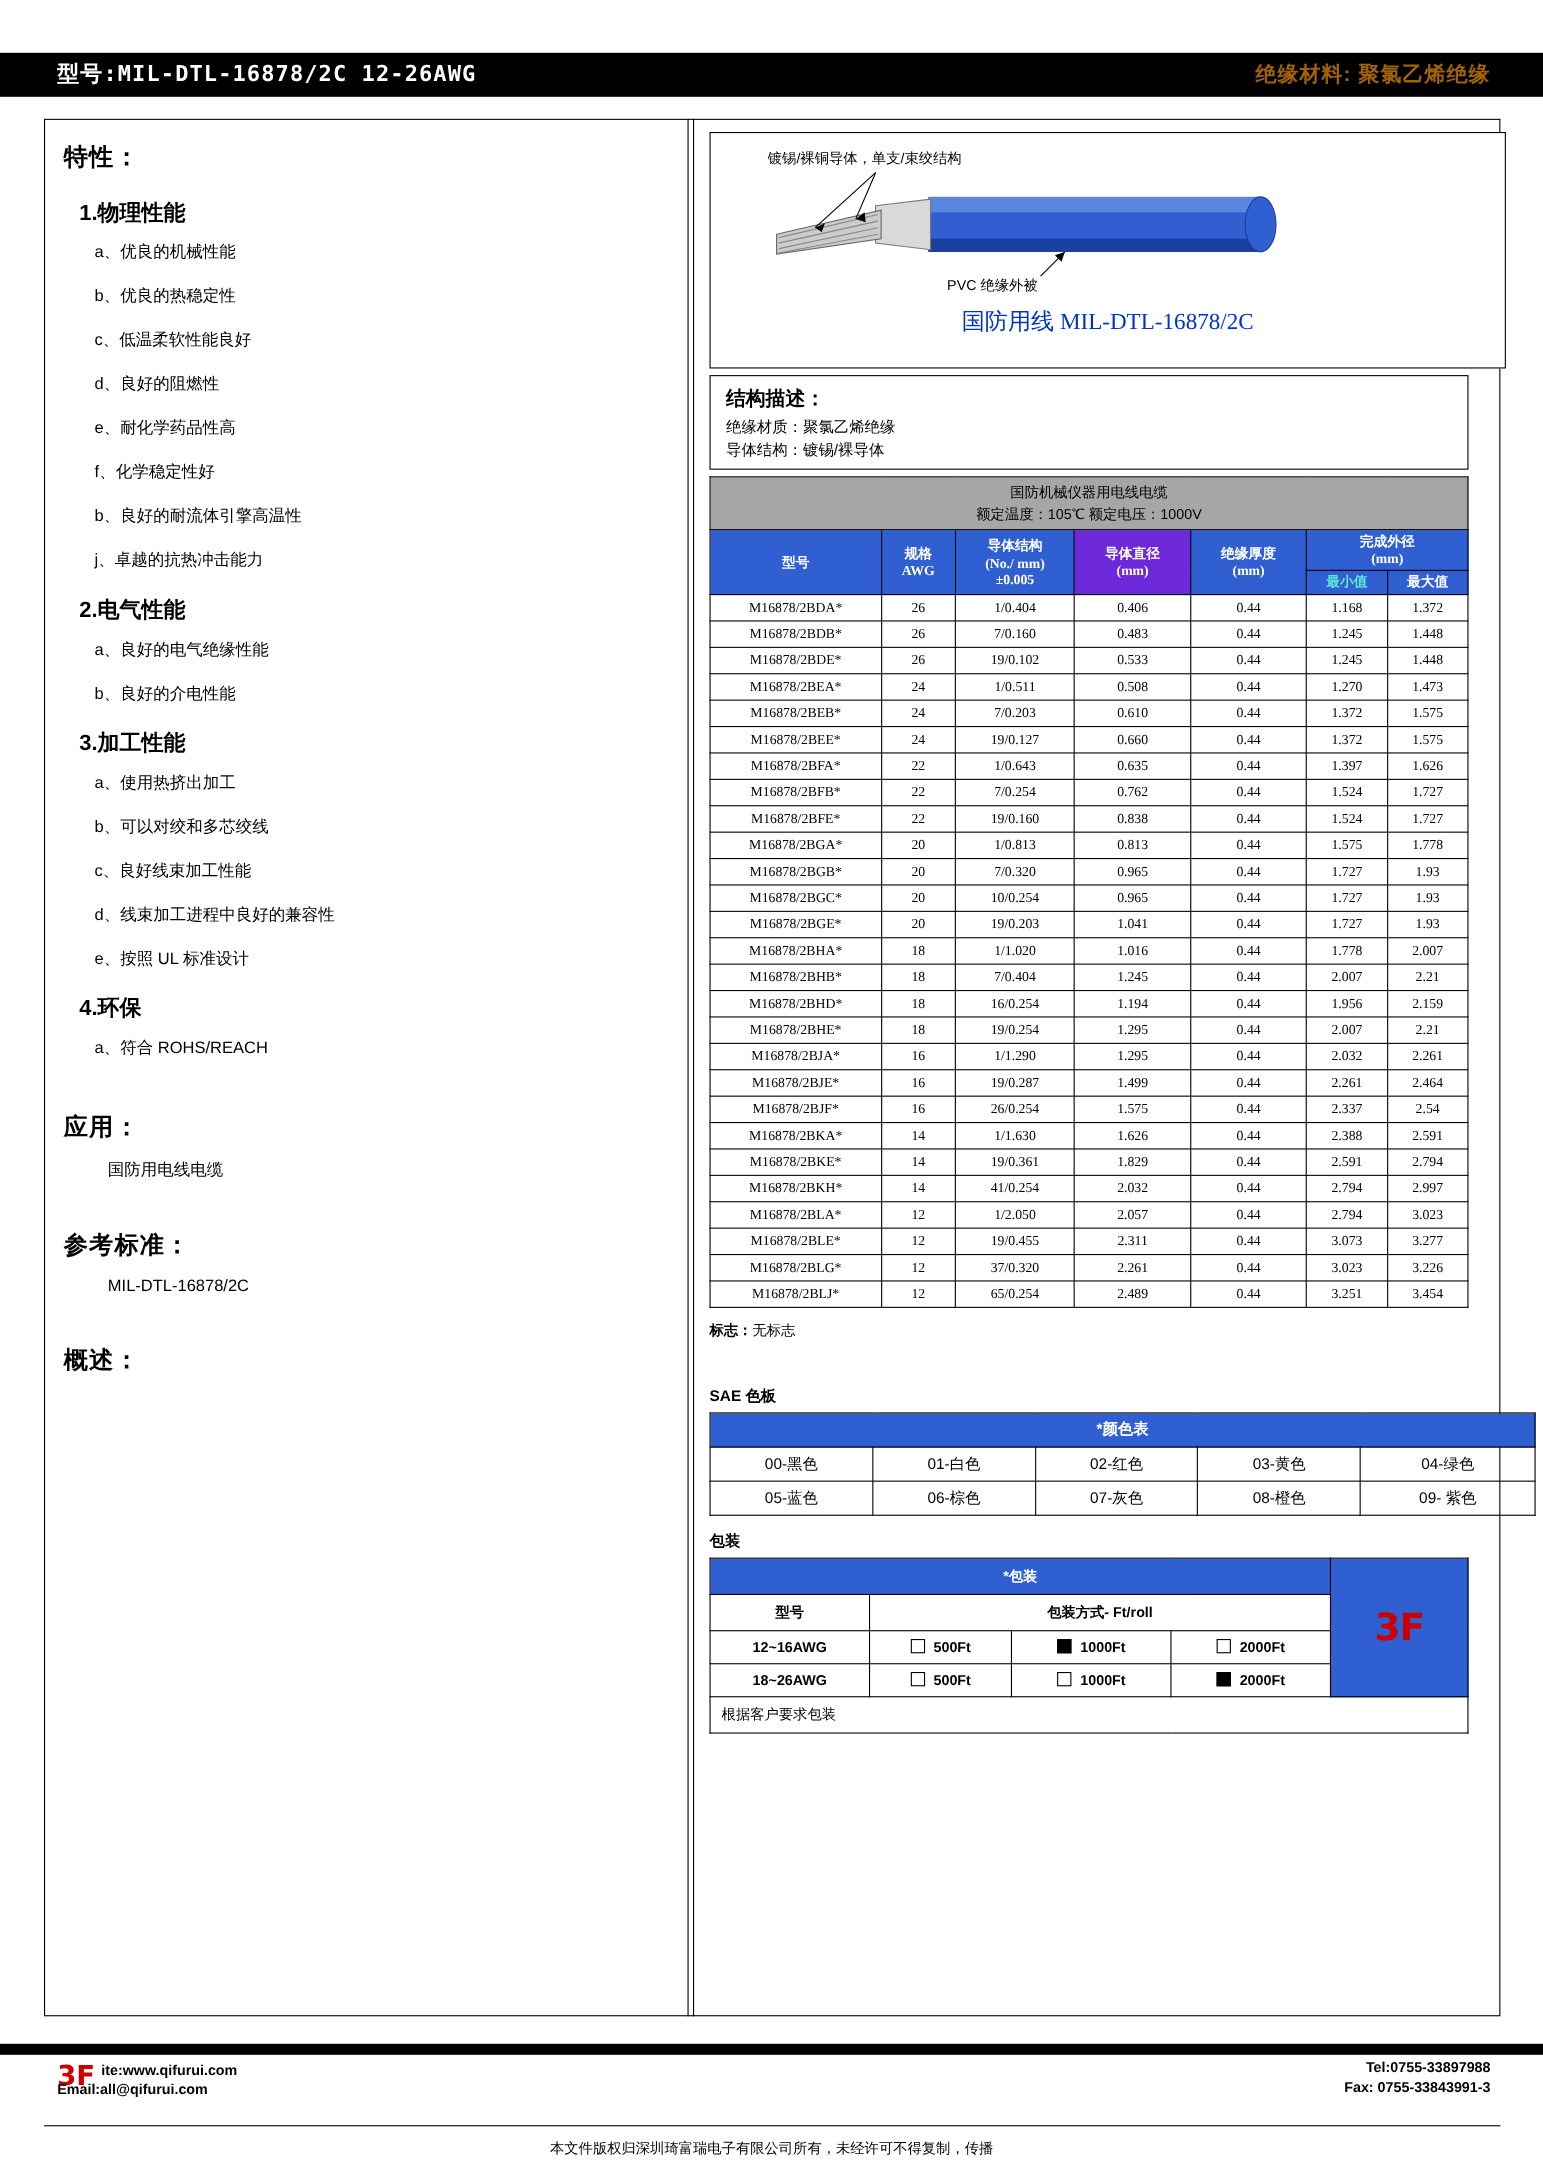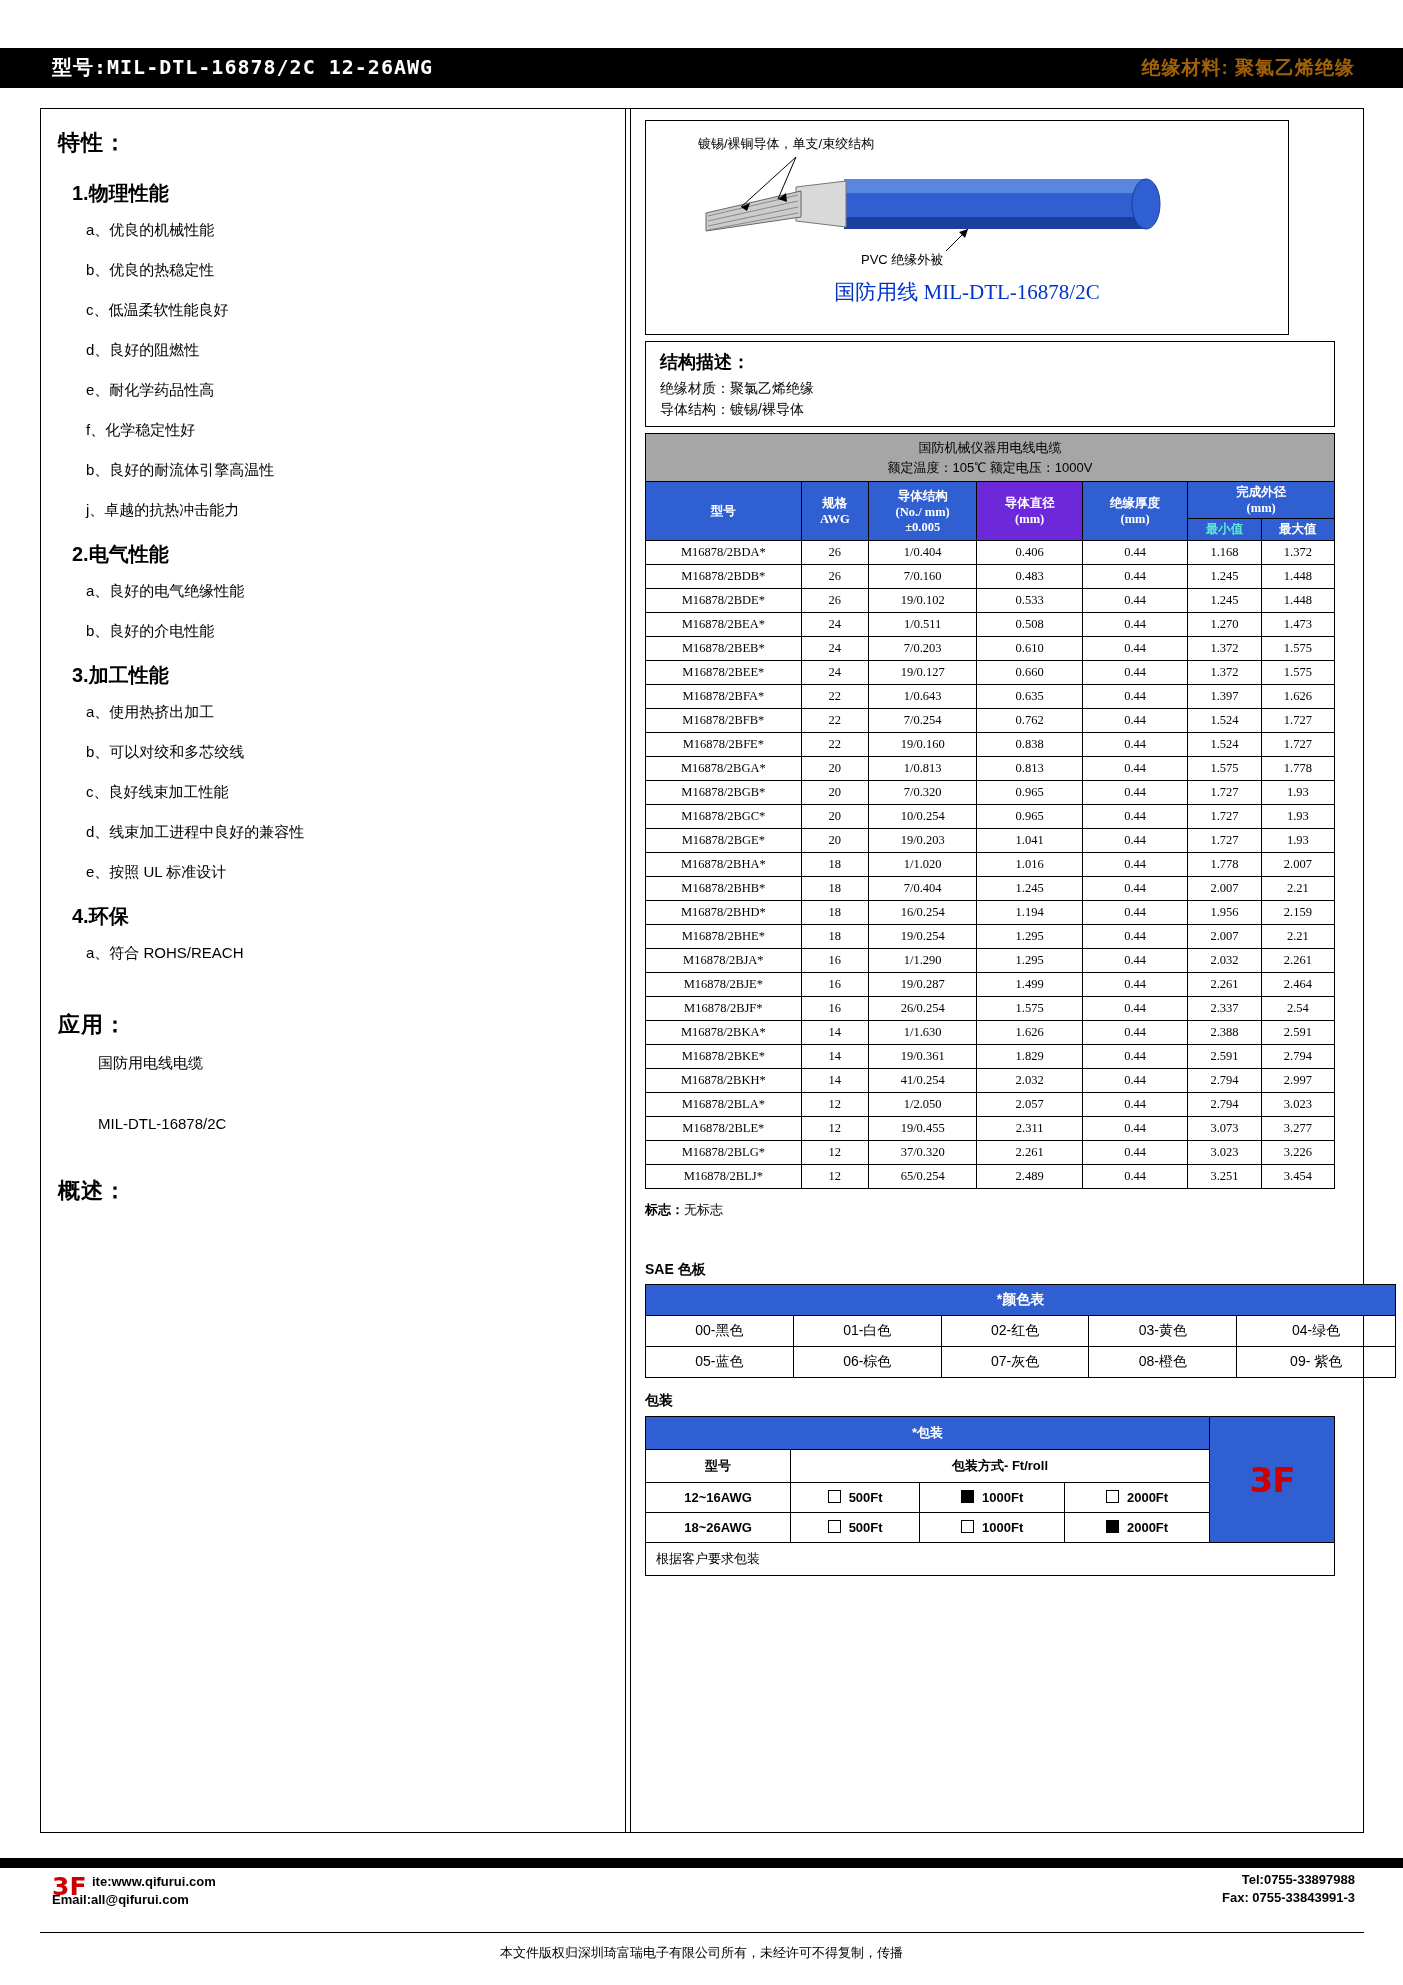--- a/index.html
+++ b/index.html
@@ -49,21 +49,21 @@
   .h1{font-size:22px;font-weight:bold;margin:8px 0 14px 0;letter-spacing:1px;}
   .h2{font-size:20px;font-weight:bold;margin:22px 0 14px 14px;}
   .li{font-size:15px;margin:0 0 22px 28px;line-height:1.2;}
   .plain{font-size:15px;margin:6px 0 0 40px;}
   .spacer{height:18px;}
 
   
   .rightcol{position:absolute;left:645px;top:120px;width:700px;}
 
   .cablebox{
-    position:relative;width:644px;height:215px;
+    position:relative;width:724px;height:215px;
     border:1px solid #000;box-sizing:border-box;background:#fff;padding-left:16px;
   }
   .cablelabel1{
     position:absolute;left:52px;top:14px;font-size:13px;
   }
   .cablelabel2{
     position:absolute;left:215px;top:130px;font-size:13px;
   }
   .cabletitle{
     position:absolute;left:0;right:0;top:157px;text-align:center;
@@ -171,20 +171,21 @@
 
     <div class="h2">4.环保</div>
     <div class="li">a、符合 ROHS/REACH</div>
 
     <div class="spacer"></div>
     <div class="h1">应用：</div>
     <div class="plain">国防用电线电缆</div>
 
     <div class="spacer"></div>
       <div class="spacer"></div>
+    <div class="h1">参考标准：</div>
     <div class="plain">MIL-DTL-16878/2C</div>
 
     <div class="spacer"></div>
       <div class="spacer"></div>
     <div class="h1">概述：</div>
   </div>
 
   <div class="rightcol">
 
     <div class="cablebox">

